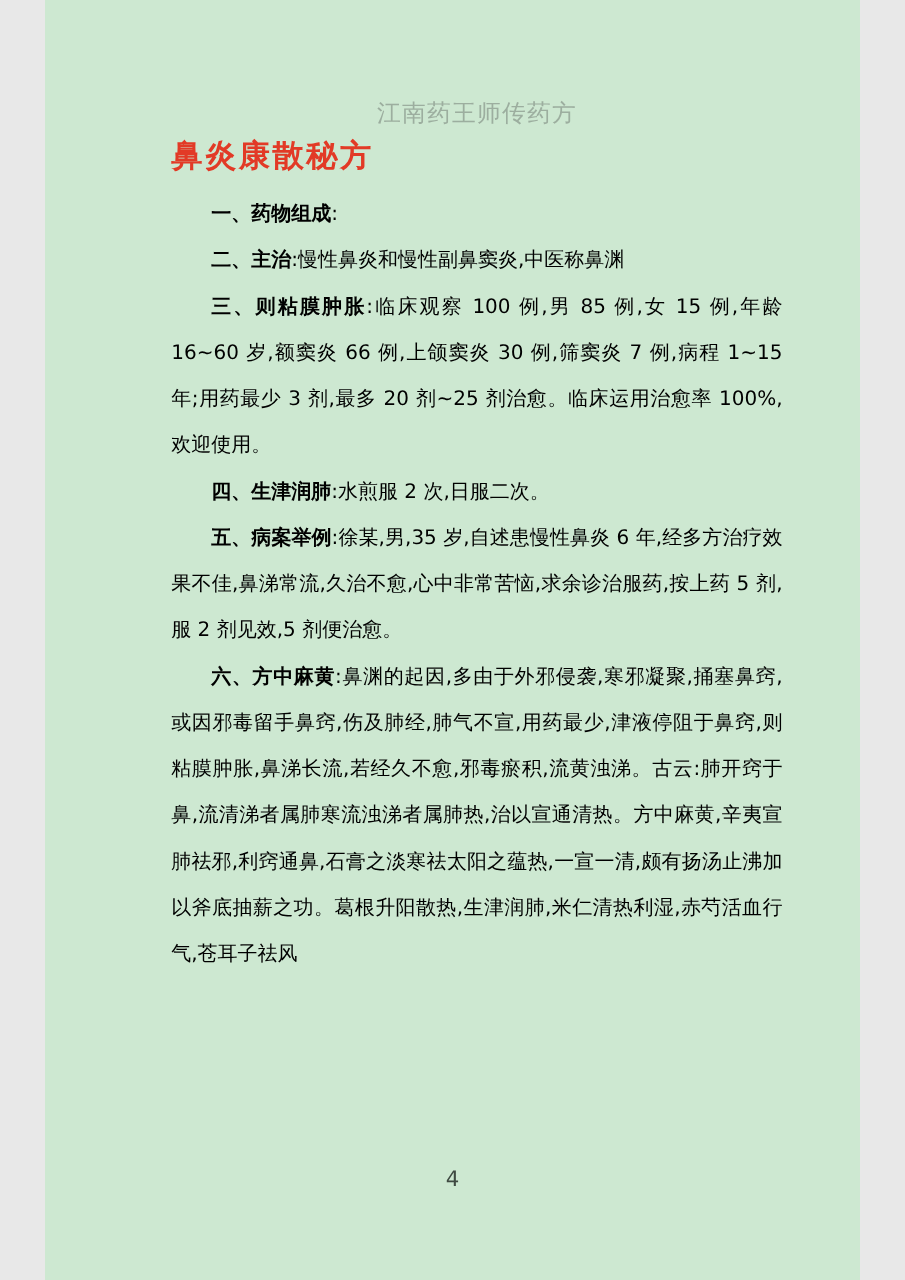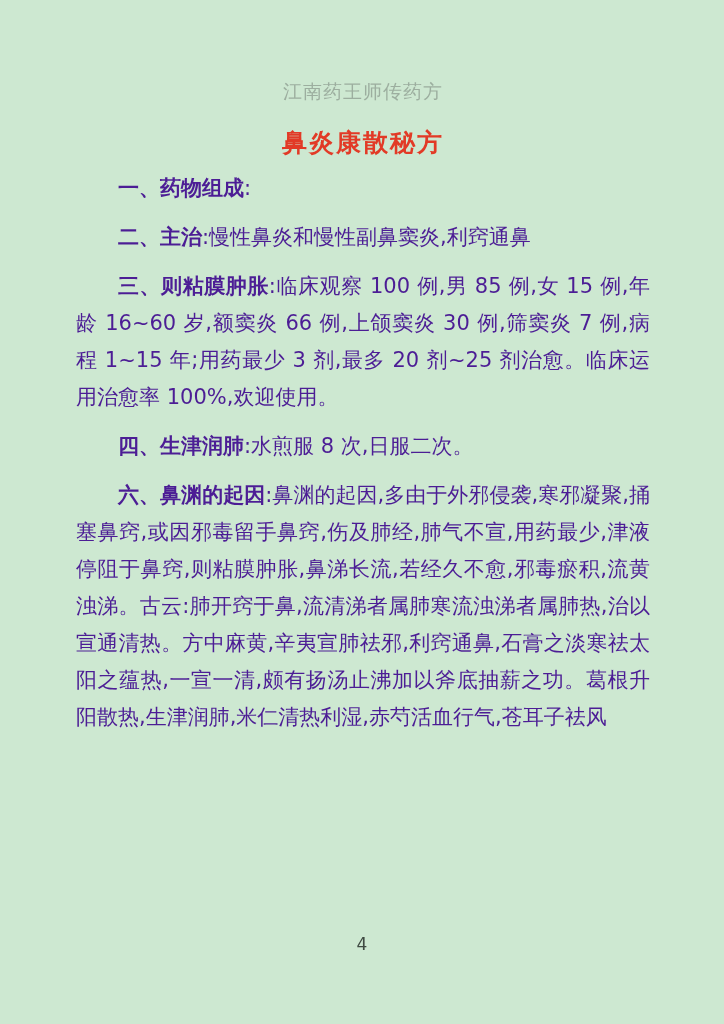--- a/index.html
+++ b/index.html
@@ -3,58 +3,59 @@
 <meta charset="utf-8">
 <style>
   html, body {
     margin: 0;
     padding: 0;
     background: #e8e8e8;
     font-family: "DejaVu Sans", "Liberation Sans", sans-serif;
   }
   .page {
     position: relative;
-    width: 724px;
+    width: 652px;
     height: 1024px;
     margin: 0 auto;
     background: #cde8d1;
     overflow: hidden;
     box-sizing: border-box;
+    padding-left: 37px;
   }
   .content {
     padding: 80px 62px 0 64px;
     box-sizing: border-box;
   }
   .doc-header {
     text-align: center;
     color: #9cae9f;
     font-size: 19px;
     line-height: 22px;
     letter-spacing: 1px;
   }
   .doc-title {
-    text-align: center;
+    text-align: left;
     color: #e23a26;
     font-weight: bold;
     font-size: 25px;
     line-height: 30px;
-    margin-top: 26px;
+    margin-top: 8px;
     margin-bottom: 12px;
     letter-spacing: 2px;
   }
   .body-text {
     color: #45524a;
   }
   .para {
-    margin: 12px;
-    font-size: 21px;
+    margin: 0;
+    font-size: 16px;
     line-height: 37px;
     text-align: justify;
     text-indent: 2em;
-    color: #4c1d95;
+    color: #000000;
   }
   .para .hd {
     font-weight: bold;
   }
   .page-number {
     position: absolute;
     bottom: 70px;
     left: 0;
     right: 0;
     text-align: center;
@@ -70,26 +71,27 @@
 
     <div class="doc-header">江南药王师传药方</div>
 
     <div class="doc-title">鼻炎康散秘方</div>
 
     <div class="body-text">
 
       <p class="para"><span class="hd">一、药物组成</span><span>:</span></p>
 
 
-      <p class="para"><span class="hd">二、主治</span><span>:慢性鼻炎和慢性副鼻窦炎,利窍通鼻</span></p>
+      <p class="para"><span class="hd">二、主治</span><span>:慢性鼻炎和慢性副鼻窦炎,中医称鼻渊</span></p>
 
       <p class="para"><span class="hd">三、则粘膜肿胀</span><span>:临床观察 100 例,男 85 例,女 15 例,年龄 16~60 岁,额窦炎 66 例,上颌窦炎 30 例,筛窦炎 7 例,病程 1~15 年;用药最少 3 剂,最多 20 剂~25 剂治愈。临床运用治愈率 100%,欢迎使用。</span></p>
 
-      <p class="para"><span class="hd">四、生津润肺</span><span>:水煎服 8 次,日服二次。</span></p>
+      <p class="para"><span class="hd">四、生津润肺</span><span>:水煎服 2 次,日服二次。</span></p>
 
+      <p class="para"><span class="hd">五、病案举例</span><span>:徐某,男,35 岁,自述患慢性鼻炎 6 年,经多方治疗效果不佳,鼻涕常流,久治不愈,心中非常苦恼,求余诊治服药,按上药 5 剂,服 2 剂见效,5 剂便治愈。</span></p>
 
-      <p class="para"><span class="hd">六、鼻渊的起因</span><span>:鼻渊的起因,多由于外邪侵袭,寒邪凝聚,捅塞鼻窍,或因邪毒留手鼻窍,伤及肺经,肺气不宣,用药最少,津液停阻于鼻窍,则粘膜肿胀,鼻涕长流,若经久不愈,邪毒瘀积,流黄浊涕。古云:肺开窍于鼻,流清涕者属肺寒流浊涕者属肺热,治以宣通清热。方中麻黄,辛夷宣肺祛邪,利窍通鼻,石膏之淡寒祛太阳之蕴热,一宣一清,颇有扬汤止沸加以斧底抽薪之功。葛根升阳散热,生津润肺,米仁清热利湿,赤芍活血行气,苍耳子祛风</span></p>
+      <p class="para"><span class="hd">六、方中麻黄</span><span>:鼻渊的起因,多由于外邪侵袭,寒邪凝聚,捅塞鼻窍,或因邪毒留手鼻窍,伤及肺经,肺气不宣,用药最少,津液停阻于鼻窍,则粘膜肿胀,鼻涕长流,若经久不愈,邪毒瘀积,流黄浊涕。古云:肺开窍于鼻,流清涕者属肺寒流浊涕者属肺热,治以宣通清热。方中麻黄,辛夷宣肺祛邪,利窍通鼻,石膏之淡寒祛太阳之蕴热,一宣一清,颇有扬汤止沸加以斧底抽薪之功。葛根升阳散热,生津润肺,米仁清热利湿,赤芍活血行气,苍耳子祛风</span></p>
 
     </div>
   </div>
 
   <div class="page-number">4</div>
 </div>
 
 </body></html>

